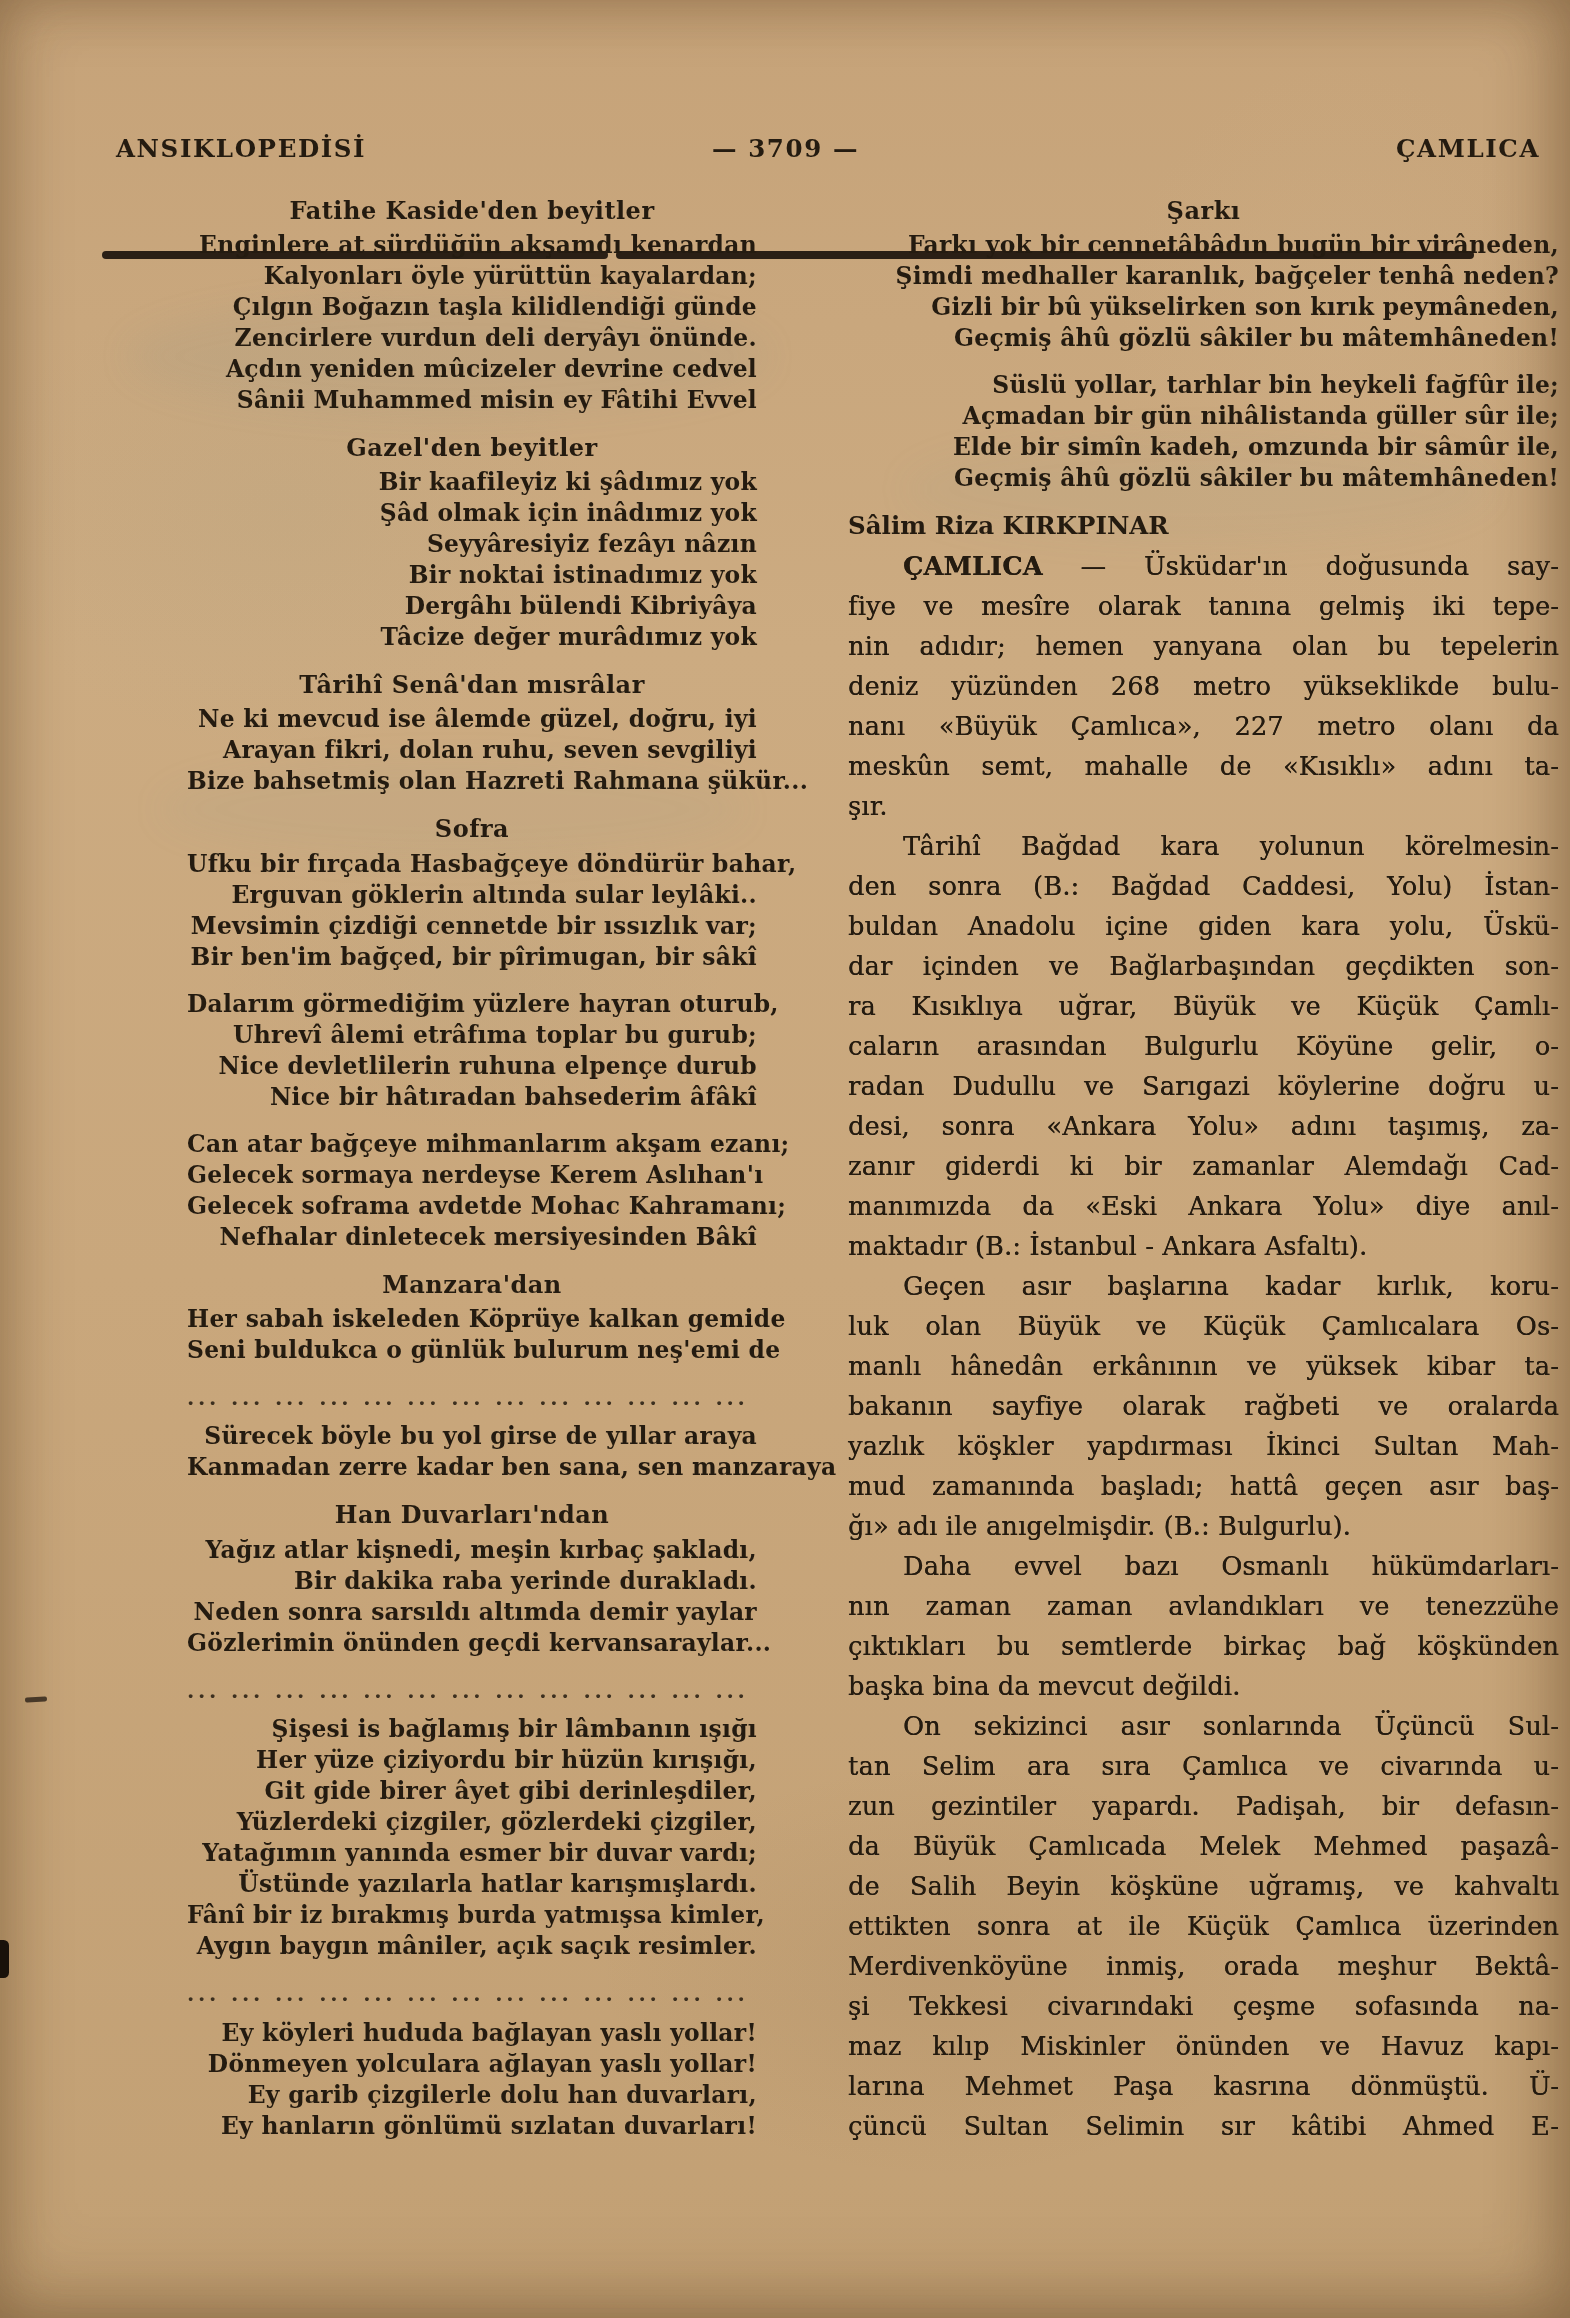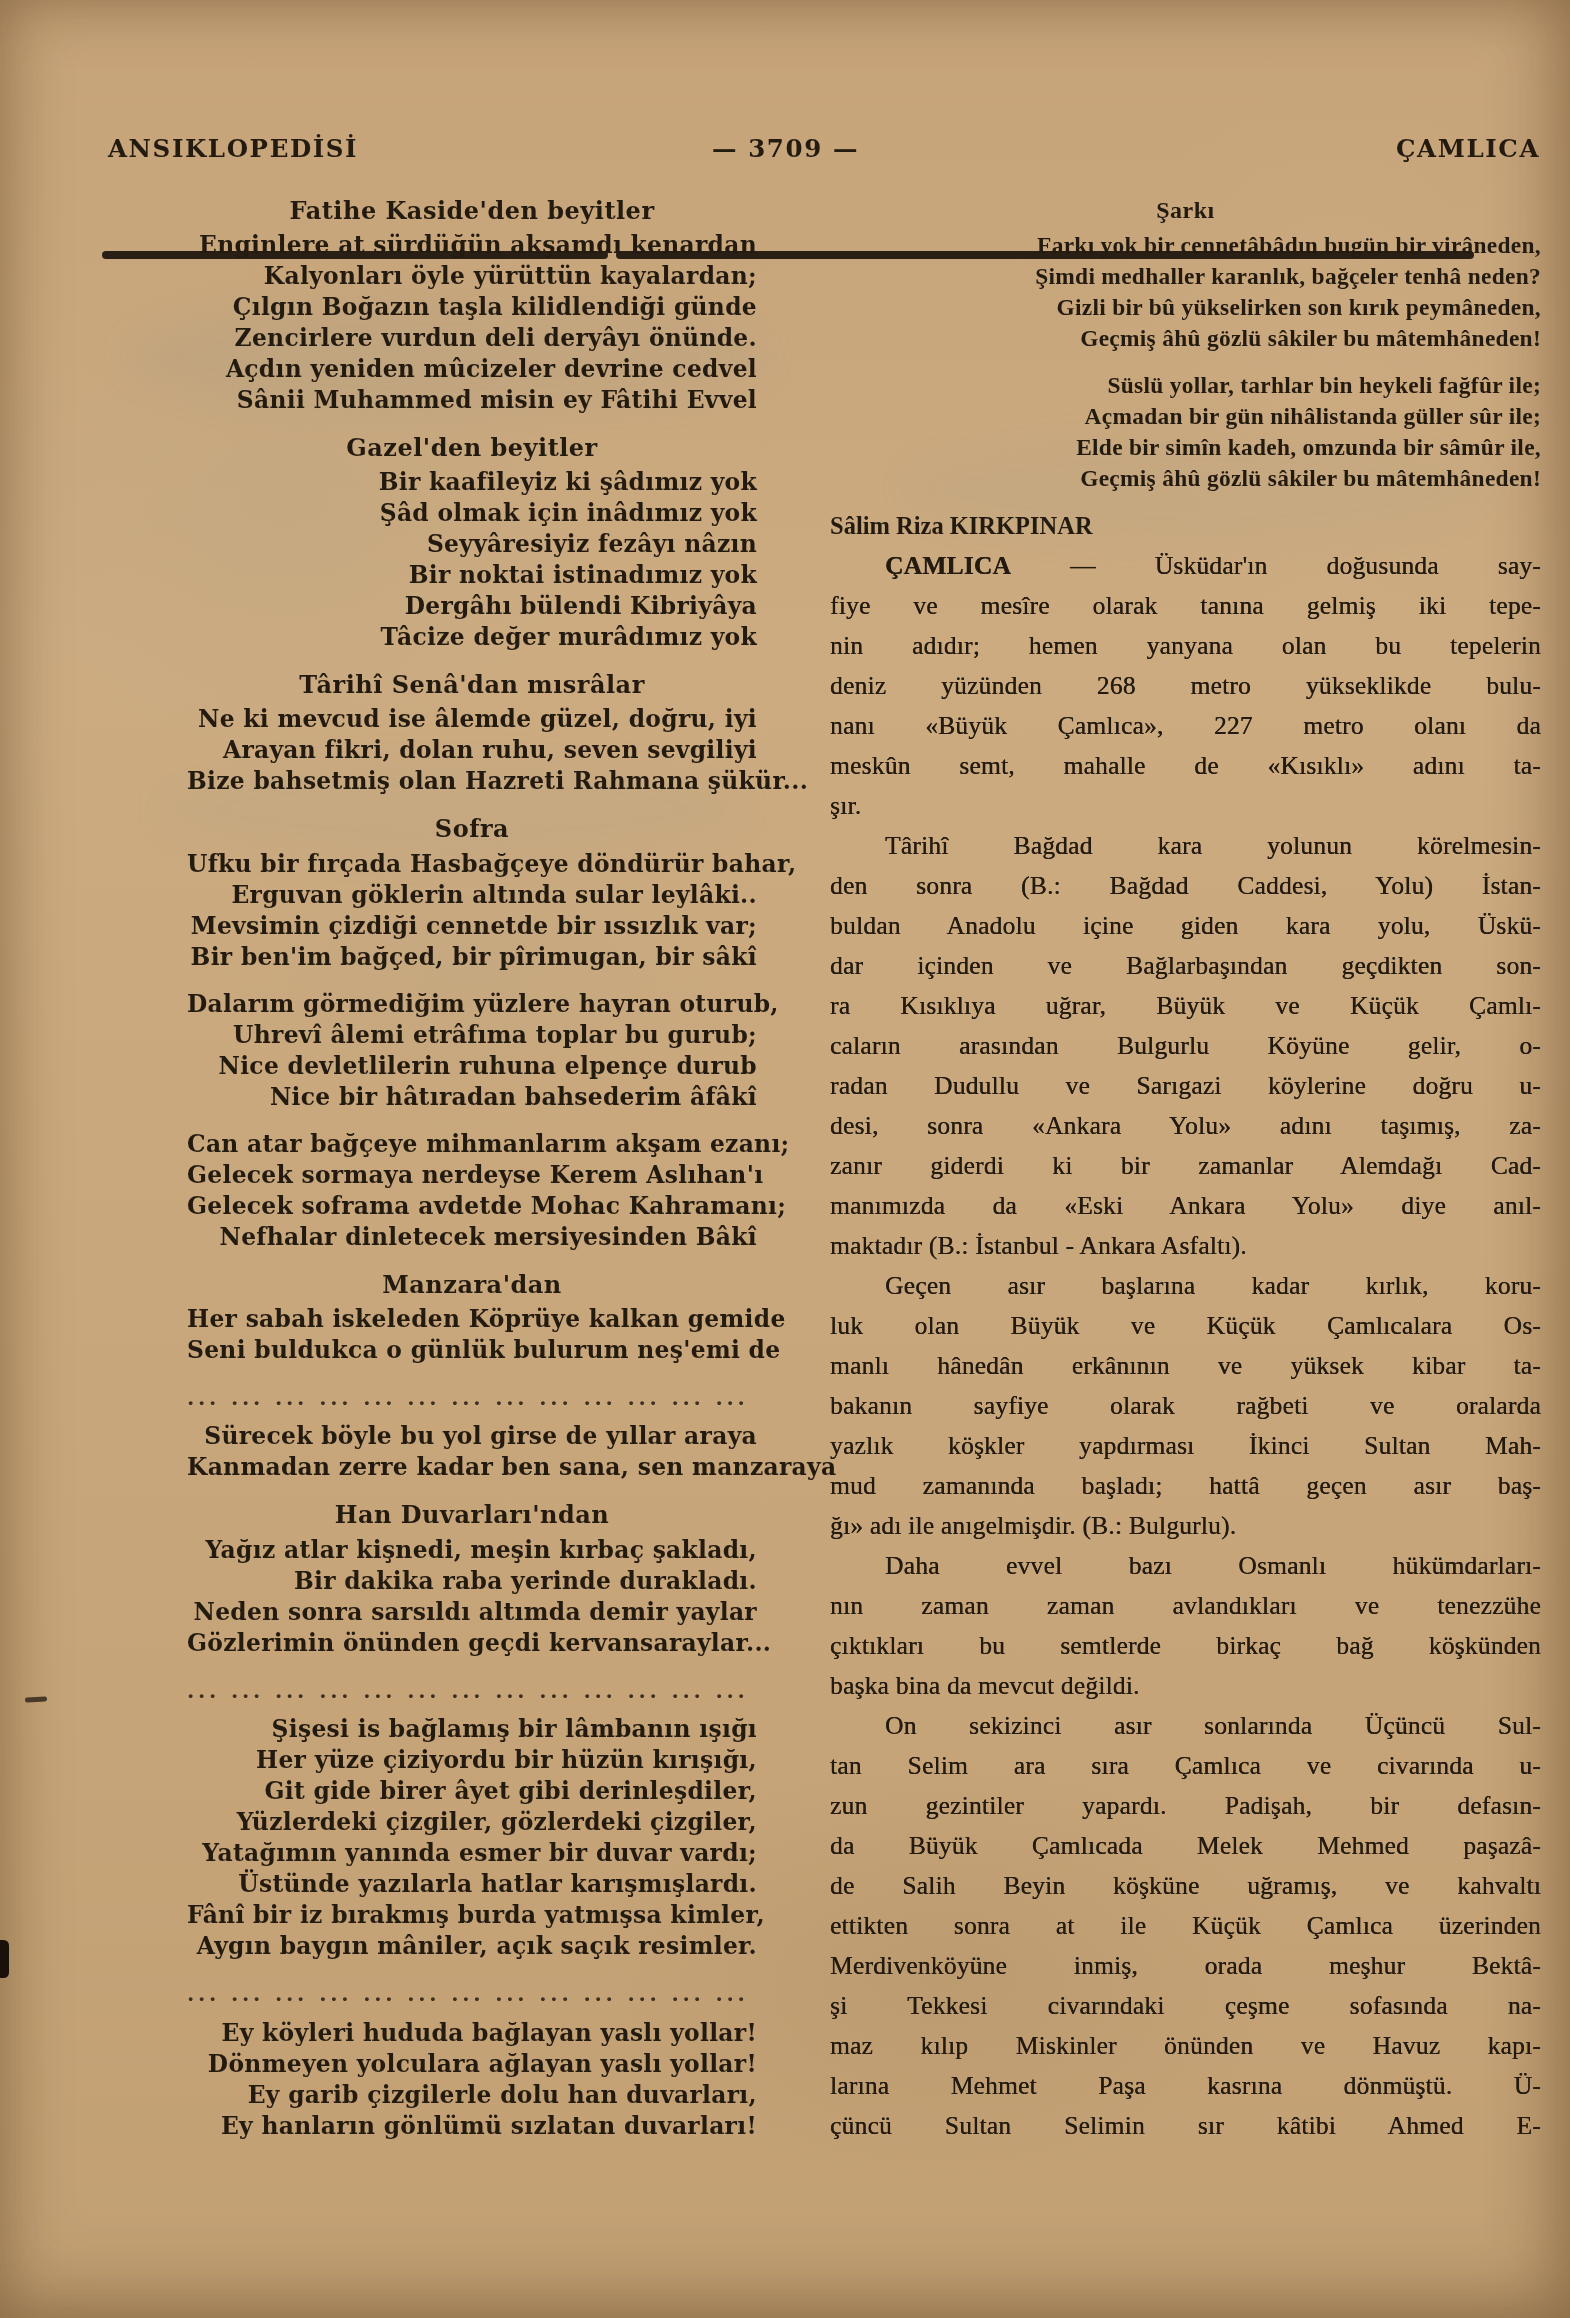--- a/index.html
+++ b/index.html
@@ -15,30 +15,30 @@
     color:var(--ink);
     background:
       radial-gradient(ellipse 479px 373px at 18% 22%, rgba(150,160,140,0.10), transparent 65%),
       radial-gradient(ellipse 426px 266px at 30% 42%, rgba(140,155,140,0.08), transparent 60%),
       radial-gradient(ellipse 373px 479px at 85% 15%, rgba(210,180,140,0.20), transparent 60%),
       radial-gradient(ellipse 532px 319px at 60% 85%, rgba(120,90,55,0.10), transparent 65%),
       linear-gradient(180deg,#c6a379 0%,#ccab81 28%,#c9a77c 55%,#c2a074 100%);
     box-shadow: inset -21px 0 64px rgba(85,58,28,0.28), inset 0 -27px 75px rgba(85,58,28,0.22), inset 13.3px 0 48px rgba(95,65,35,0.18);
   }
   .page-header-item{position:absolute;top:134px;font-size:24.5px;font-weight:700;letter-spacing:1.6px;white-space:nowrap;}
-  #hdr-left{left:108px;}
+  #hdr-left{left:116px;}
   #hdr-center{left:50%;transform:translateX(-50%);}
   #hdr-right{right:31px;}
   .rule-seg{position:absolute;top:251px;height:7.5px;background:var(--rule);border-radius:4.3px;opacity:.92;}
   #rule-a{left:102px;width:506px;}
   #rule-b{left:616px;width:858px;}
 
   .column{position:absolute;top:186px;}
   #left-col{left:187px;width:570px;}
-  #right-col{left:830px;width:711px;font-family:Liberation Serif, serif;}
+  #right-col{left:848px;width:711px;}
 
   .heading{font-size:24px;font-weight:700;text-align:center;line-height:31px;margin:8.5px 0 4.3px;letter-spacing:0.5px;white-space:nowrap;}
   .stanza{margin-bottom:16px;}
   .verse-line{font-size:23.4px;font-weight:700;line-height:31px;letter-spacing:0.3px;white-space:nowrap;text-align:right;}
   #right-col .stanza{padding-left:35px;}
   .dots-line{font-size:21px;font-weight:700;line-height:31px;letter-spacing:3.7px;white-space:nowrap;overflow:hidden;opacity:.85;margin:4.3px 0 8.5px;}
   .signature{font-size:24.5px;font-weight:700;text-align:left;padding-right:34px;line-height:31px;margin-bottom:5.3px;white-space:nowrap;}
   .paragraph .par-line{
     font-size:25.5px;line-height:40px;letter-spacing:0.2px;
     text-align:justify;text-align-last:justify;

